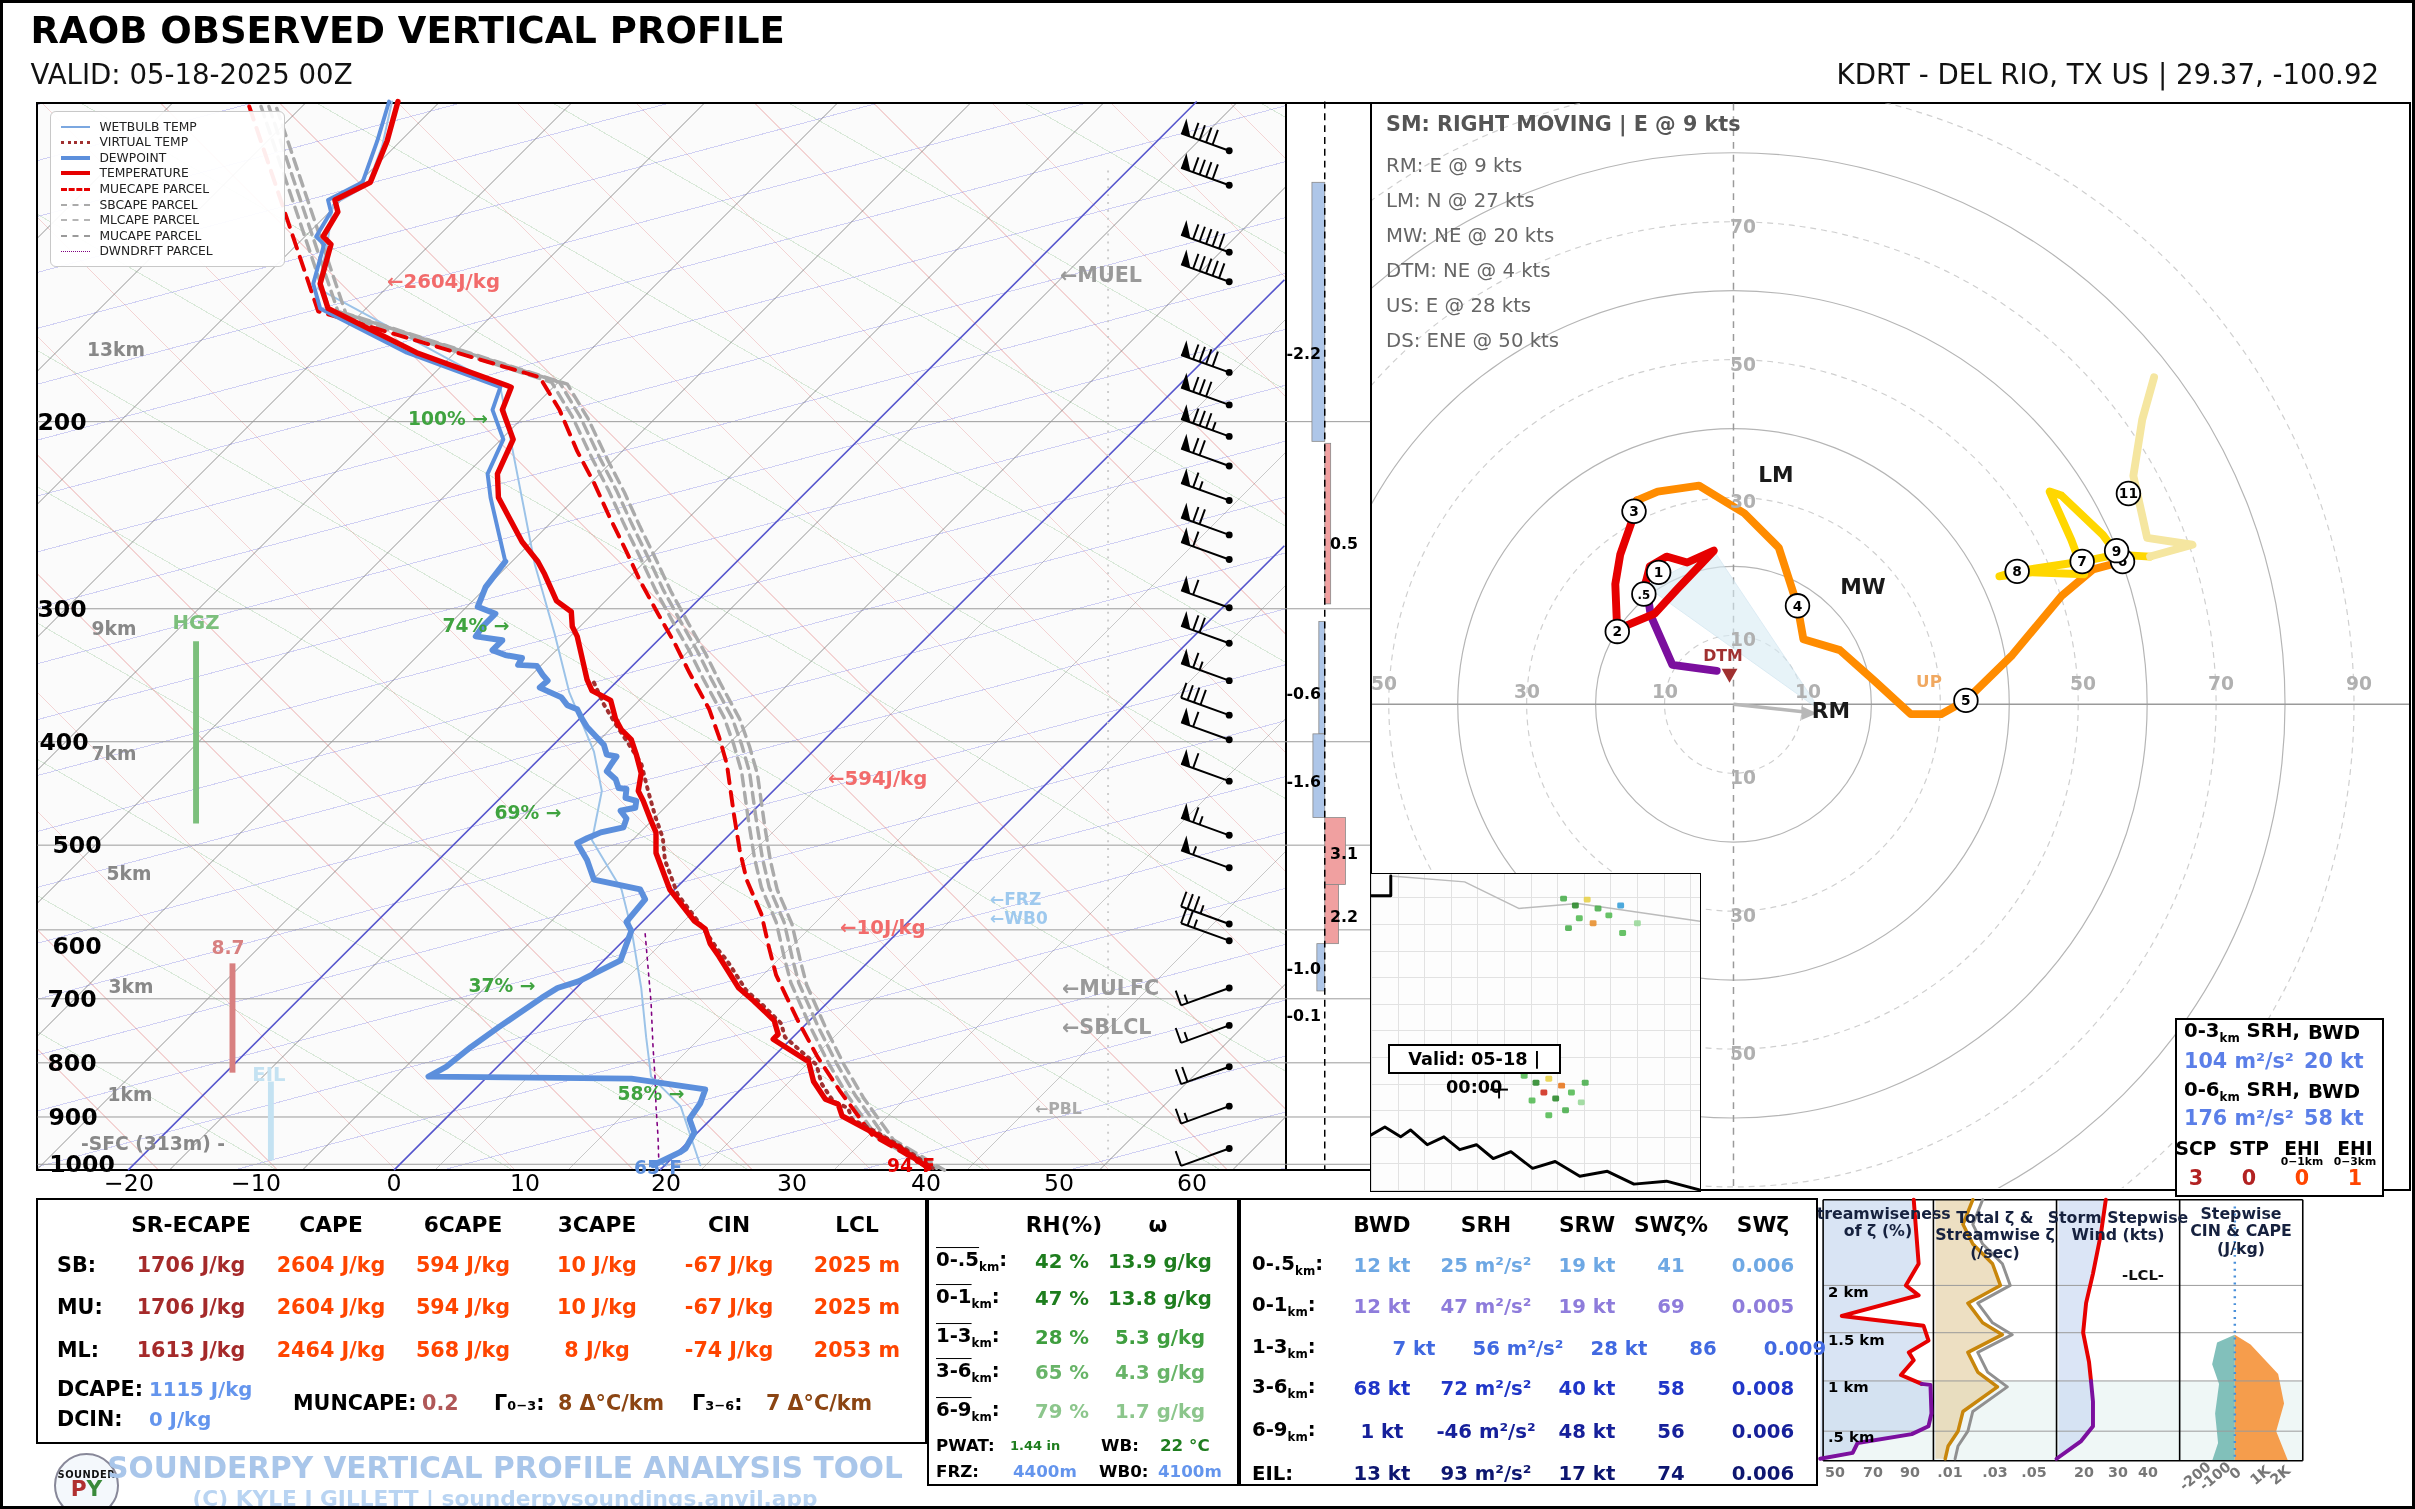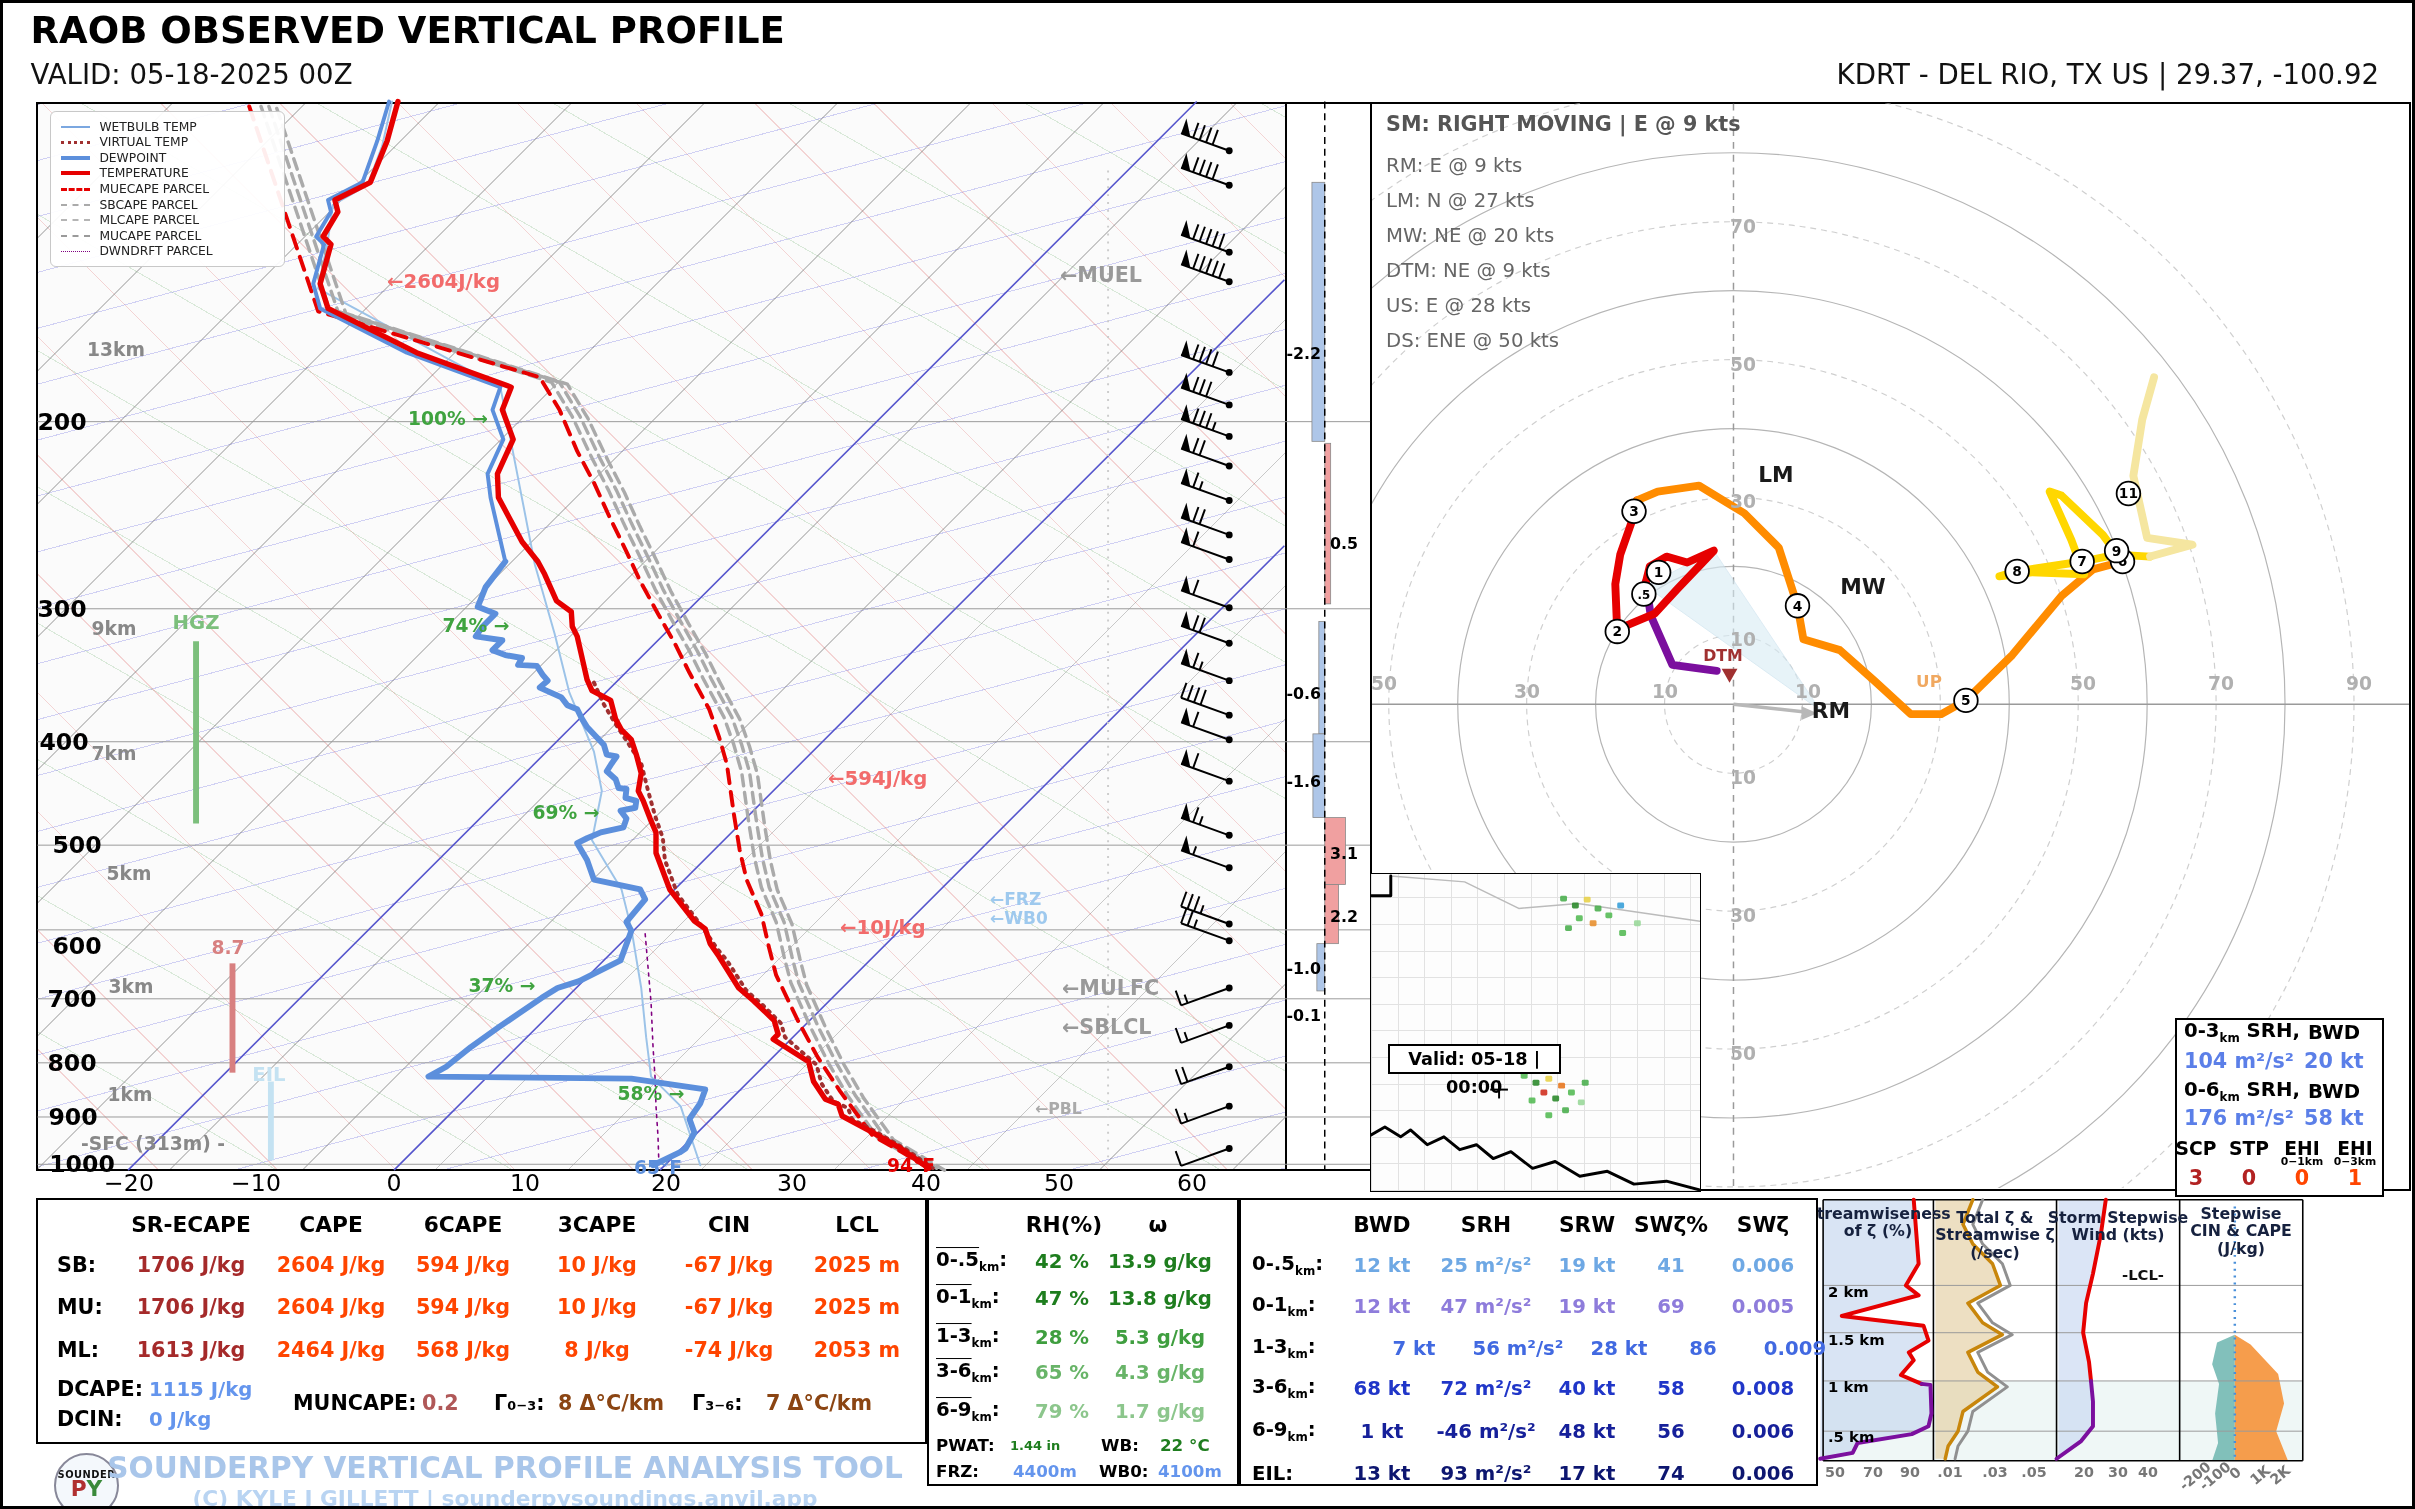--- a/index.html
+++ b/index.html
@@ -156,21 +156,21 @@
         <span class="lgsamp ls8"></span>
         <span class="lgtxt">DWNDRFT PARCEL</span>
       </div>
   </div>
 
   <div id="hinfo">
     <div class="h0">SM: RIGHT MOVING | E @ 9 kts</div>
     <div>RM: E @ 9 kts</div>
     <div>LM: N @ 27 kts</div>
     <div>MW: NE @ 20 kts</div>
-    <div>DTM: NE @ 9 kts</div>
+    <div>DTM: NE @ 4 kts</div>
     <div>US: E @ 28 kts</div>
     <div>DS: ENE @ 50 kts</div>
   </div>
 
   <svg id="gfx" xmlns="http://www.w3.org/2000/svg" viewBox="0 0 2452 1532" width="2415" height="1509">
       <line x1="35" y1="425" x2="1388" y2="425" stroke="#999" stroke-width="1"></line>
       <line x1="35" y1="615" x2="1388" y2="615" stroke="#999" stroke-width="1"></line>
       <line x1="35" y1="750" x2="1388" y2="750" stroke="#999" stroke-width="1"></line>
       <line x1="35" y1="855" x2="1388" y2="855" stroke="#999" stroke-width="1"></line>
       <line x1="35" y1="941" x2="1388" y2="941" stroke="#999" stroke-width="1"></line>
@@ -621,21 +621,21 @@
       <div class="lbl xt" style="left: 522px; top: 1180px;">10</div>
       <div class="lbl xt" style="left: 663px; top: 1180px;">20</div>
       <div class="lbl xt" style="left: 789px; top: 1180px;">30</div>
       <div class="lbl xt" style="left: 923px; top: 1180px;">40</div>
       <div class="lbl xt" style="left: 1056px; top: 1180px;">50</div>
       <div class="lbl xt" style="left: 1189px; top: 1180px;">60</div>
       <div class="lbl ra lft" style="left: 384px; top: 278px;">←2604J/kg</div>
       <div class="lbl ga" style="left: 445px; top: 415px;">100% →</div>
       <div class="lbl hgz" style="left: 193px; top: 619px;">HGZ</div>
       <div class="lbl ga" style="left: 473px; top: 622px;">74% →</div>
-      <div class="lbl ga" style="left: 525px; top: 809px; margin-left: 38px;">69% →</div>
+      <div class="lbl ga" style="left: 525px; top: 809px;">69% →</div>
       <div class="lbl ra lft" style="left: 825px; top: 775px;">←594J/kg</div>
       <div class="lbl lapse" style="left: 225px; top: 944px;">8.7</div>
       <div class="lbl ga" style="left: 499px; top: 982px;">37% →</div>
       <div class="lbl ra lft" style="left: 837px; top: 924px;">←10J/kg</div>
       <div class="lbl grayb" style="left: 1057px; top: 272px;">←MUEL</div>
       <div class="lbl grayb" style="left: 1059px; top: 985px;">←MULFC</div>
       <div class="lbl grayb" style="left: 1059px; top: 1024px;">←SBLCL</div>
       <div class="lbl sgray" style="left: 1032px; top: 1105px;">←PBL</div>
       <div class="lbl eil" style="left: 266px; top: 1071px;">EIL</div>
       <div class="lbl ga" style="left: 648px; top: 1090px;">58% →</div>

